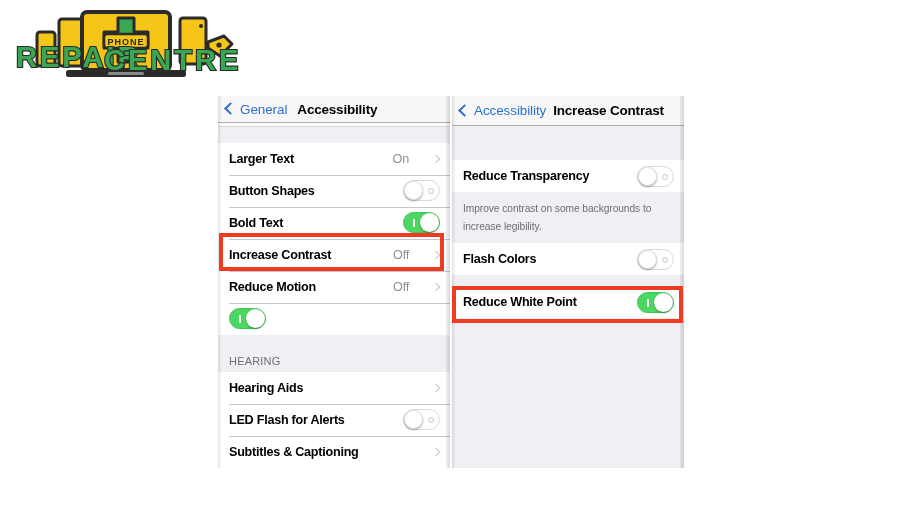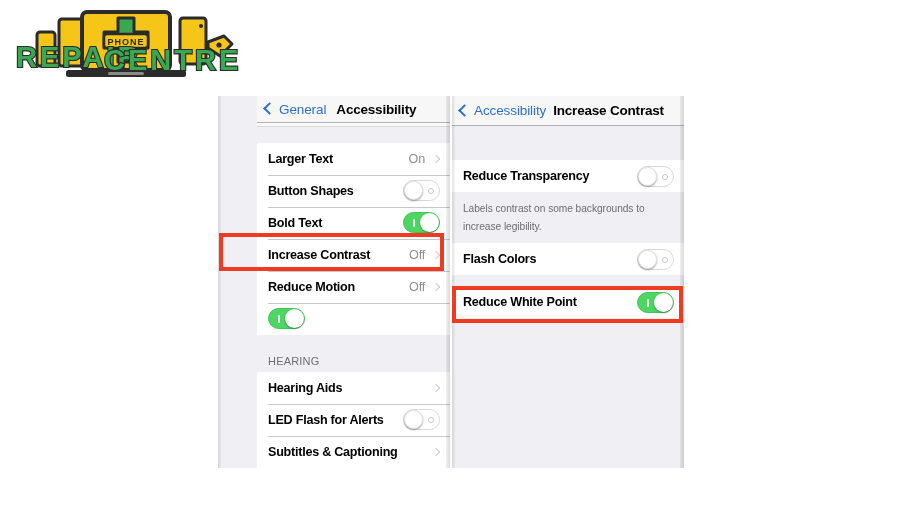--- a/index.html
+++ b/index.html
@@ -14,21 +14,21 @@
   
   .logo { position: absolute; left: 8px; top: 2px; width: 232px; height: 86px; }
   .logo svg { display: block; width: 232px; height: 86px; }
 
   
   .panel {
     position: absolute;
     background: #efeff4;
     overflow: hidden;
   }
-  .panel-left  { left: 218px; top: 96px; width: 232px; height: 372px; padding-left: 39px; }
+  .panel-left  { left: 218px; top: 96px; width: 232px; height: 372px; }
   .panel-right { left: 452px; top: 96px; width: 232px; height: 372px; }
 
   
   .panel::after {
     content: "";
     position: absolute; top: 0; right: 0; width: 4px; height: 100%;
     background: linear-gradient(to right, rgba(0,0,0,0.06), rgba(0,0,0,0.14));
     pointer-events: none;
   }
   .panel::before {
@@ -99,21 +99,21 @@
     height: 1px;
     background: #c8c7cc;
   }
   .row-label {
     font-size: 12.6px;
     color: #000;
     font-weight: bold;
     letter-spacing: -0.25px;
     flex: 1;
   }
-  .row-right { display: flex; align-items: center; gap: 6px; }
+  .row-right { display: flex; align-items: center; gap: 22px; }
   .row-value {
     font-size: 12.6px;
     color: #8e8e93;
     letter-spacing: -0.2px;
   }
   .chev-right {
     display: inline-block;
     width: 6px; height: 6px;
     border-right: 1.6px solid #c7c7cc;
     border-top: 1.6px solid #c7c7cc;
@@ -354,21 +354,21 @@
         <div class="row">
           <span class="row-label">Reduce Transparency</span>
           <span class="toggle off">
             <span class="mark-circle"></span>
             <span class="knob"></span>
           </span>
         </div>
       </div>
 
       <div class="footnote">
-        <span class="footnote-text">Labels contrast on some backgrounds to increase legibility.</span>
+        <span class="footnote-text">Improve contrast on some backgrounds to increase legibility.</span>
       </div>
 
       <div class="group">
         <div class="row">
           <span class="row-label">Flash Colors</span>
           <span class="toggle off">
             <span class="mark-circle"></span>
             <span class="knob"></span>
           </span>
         </div>

